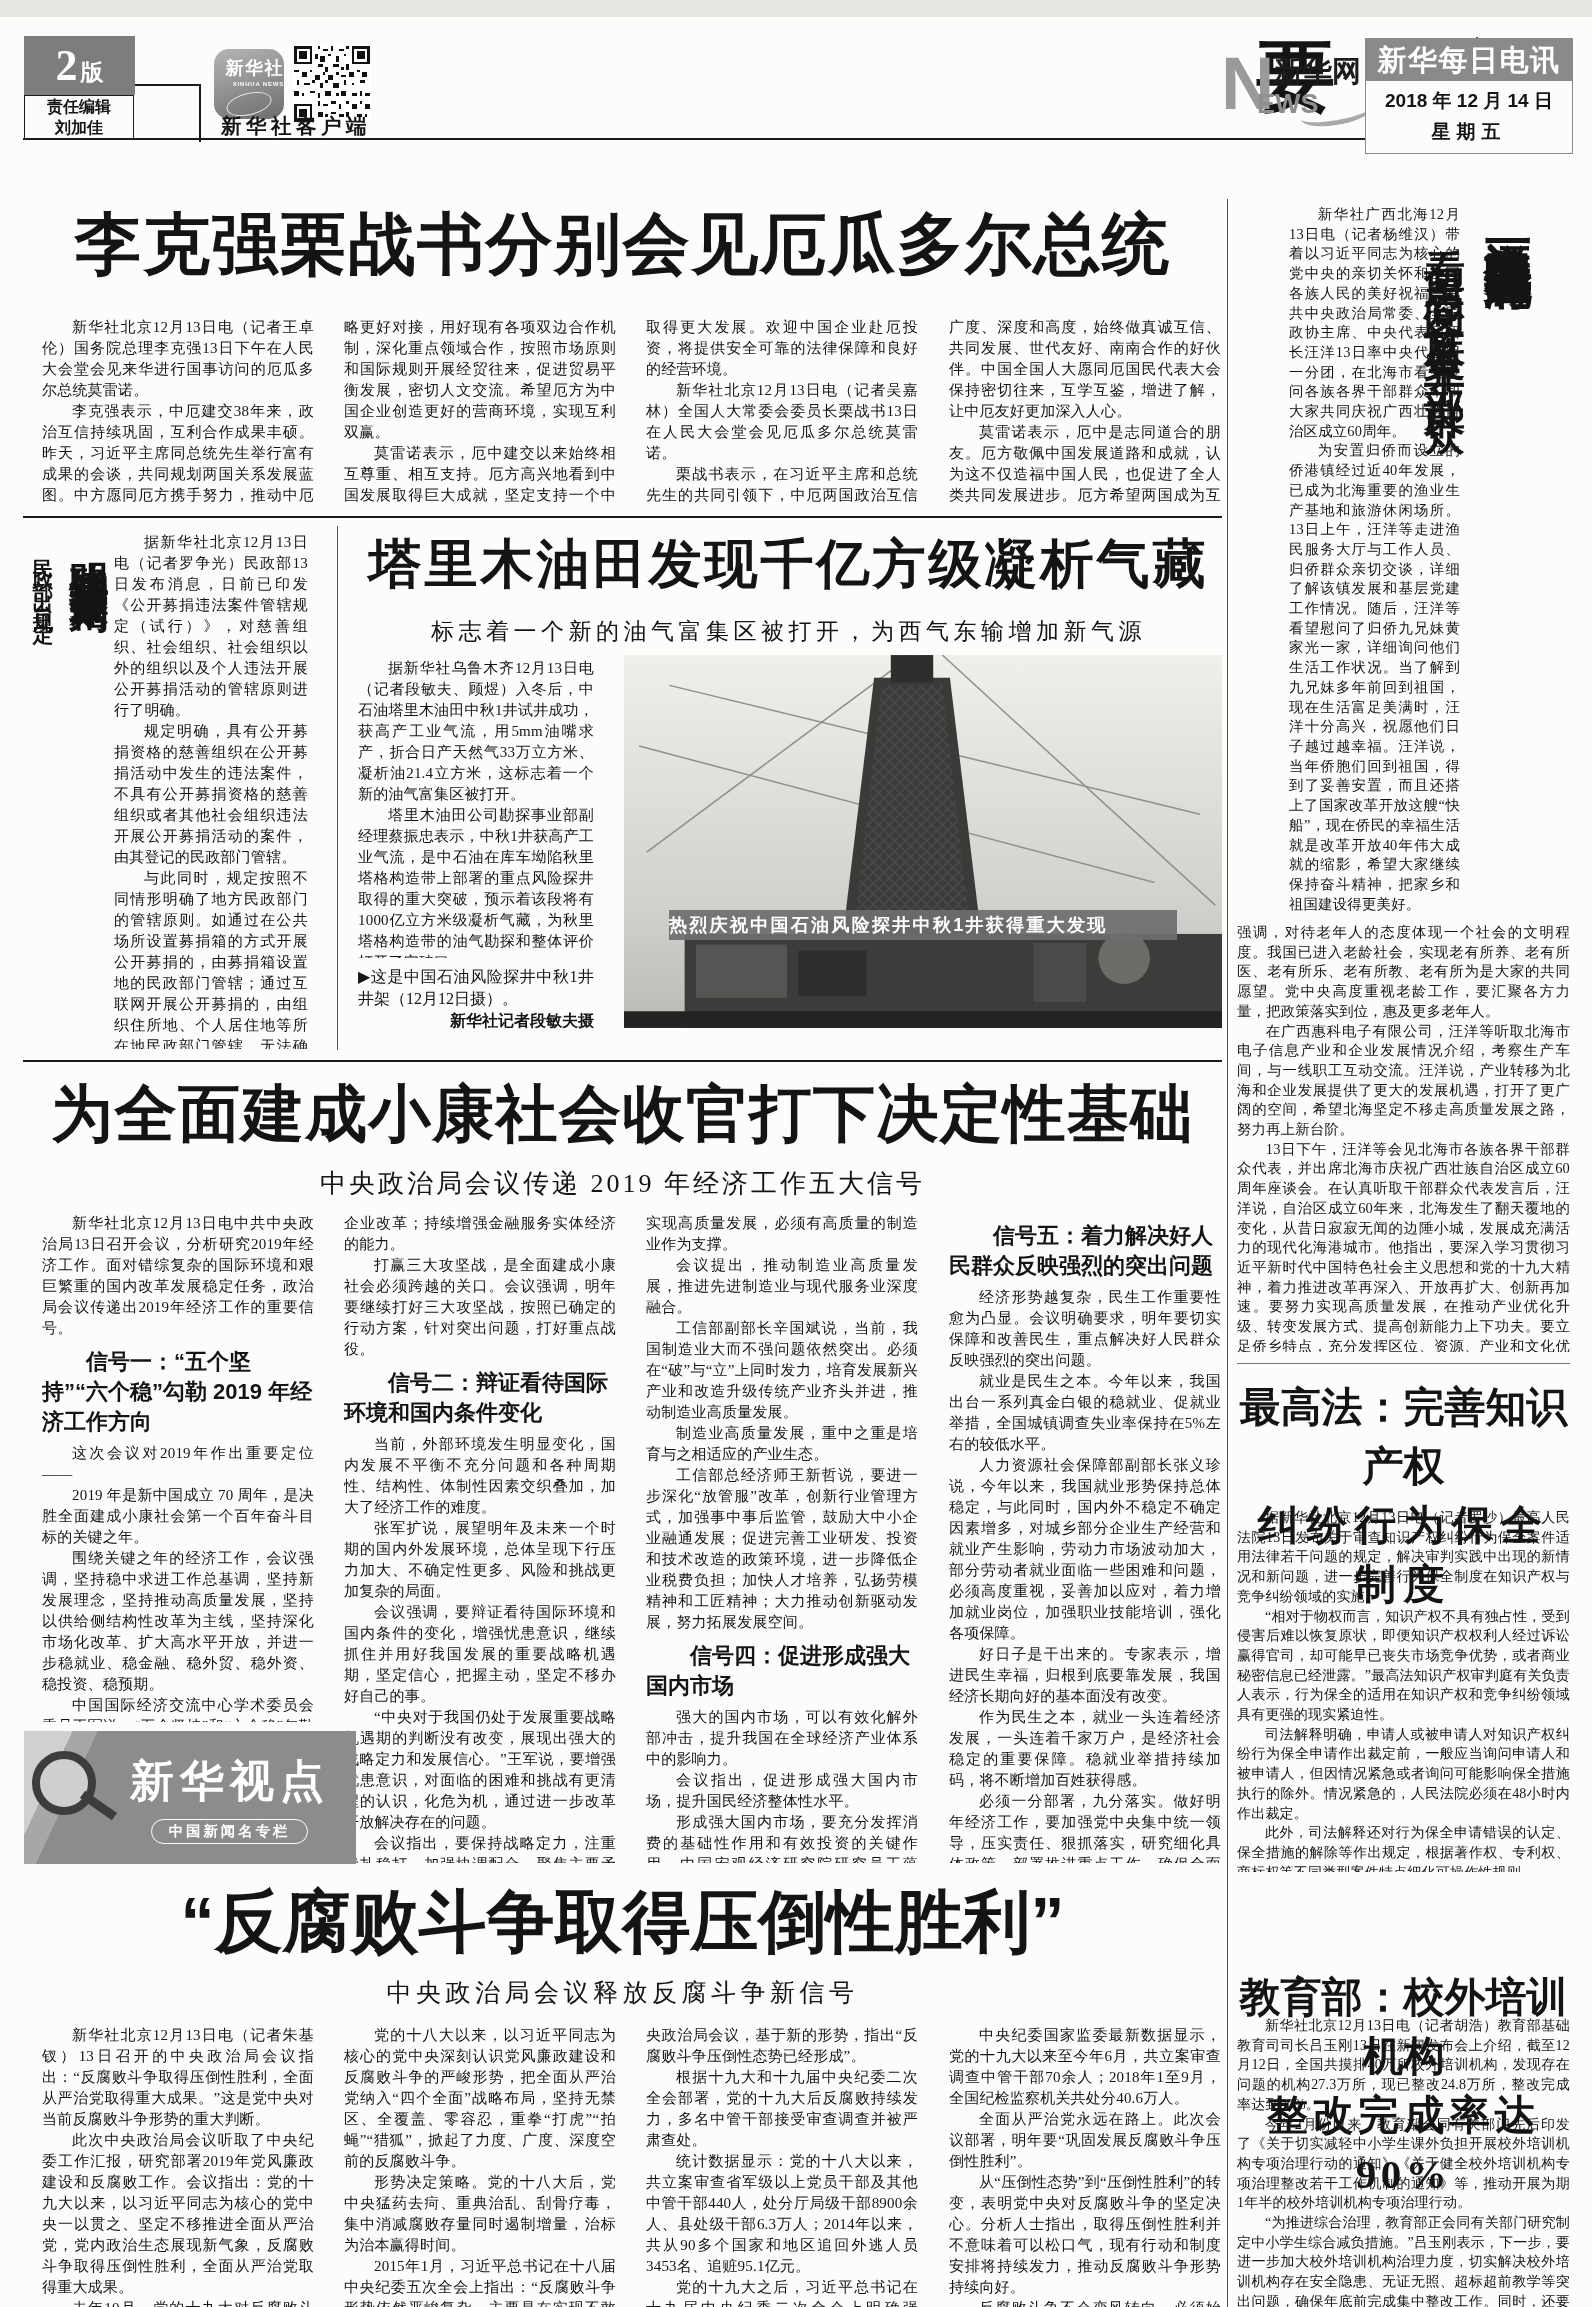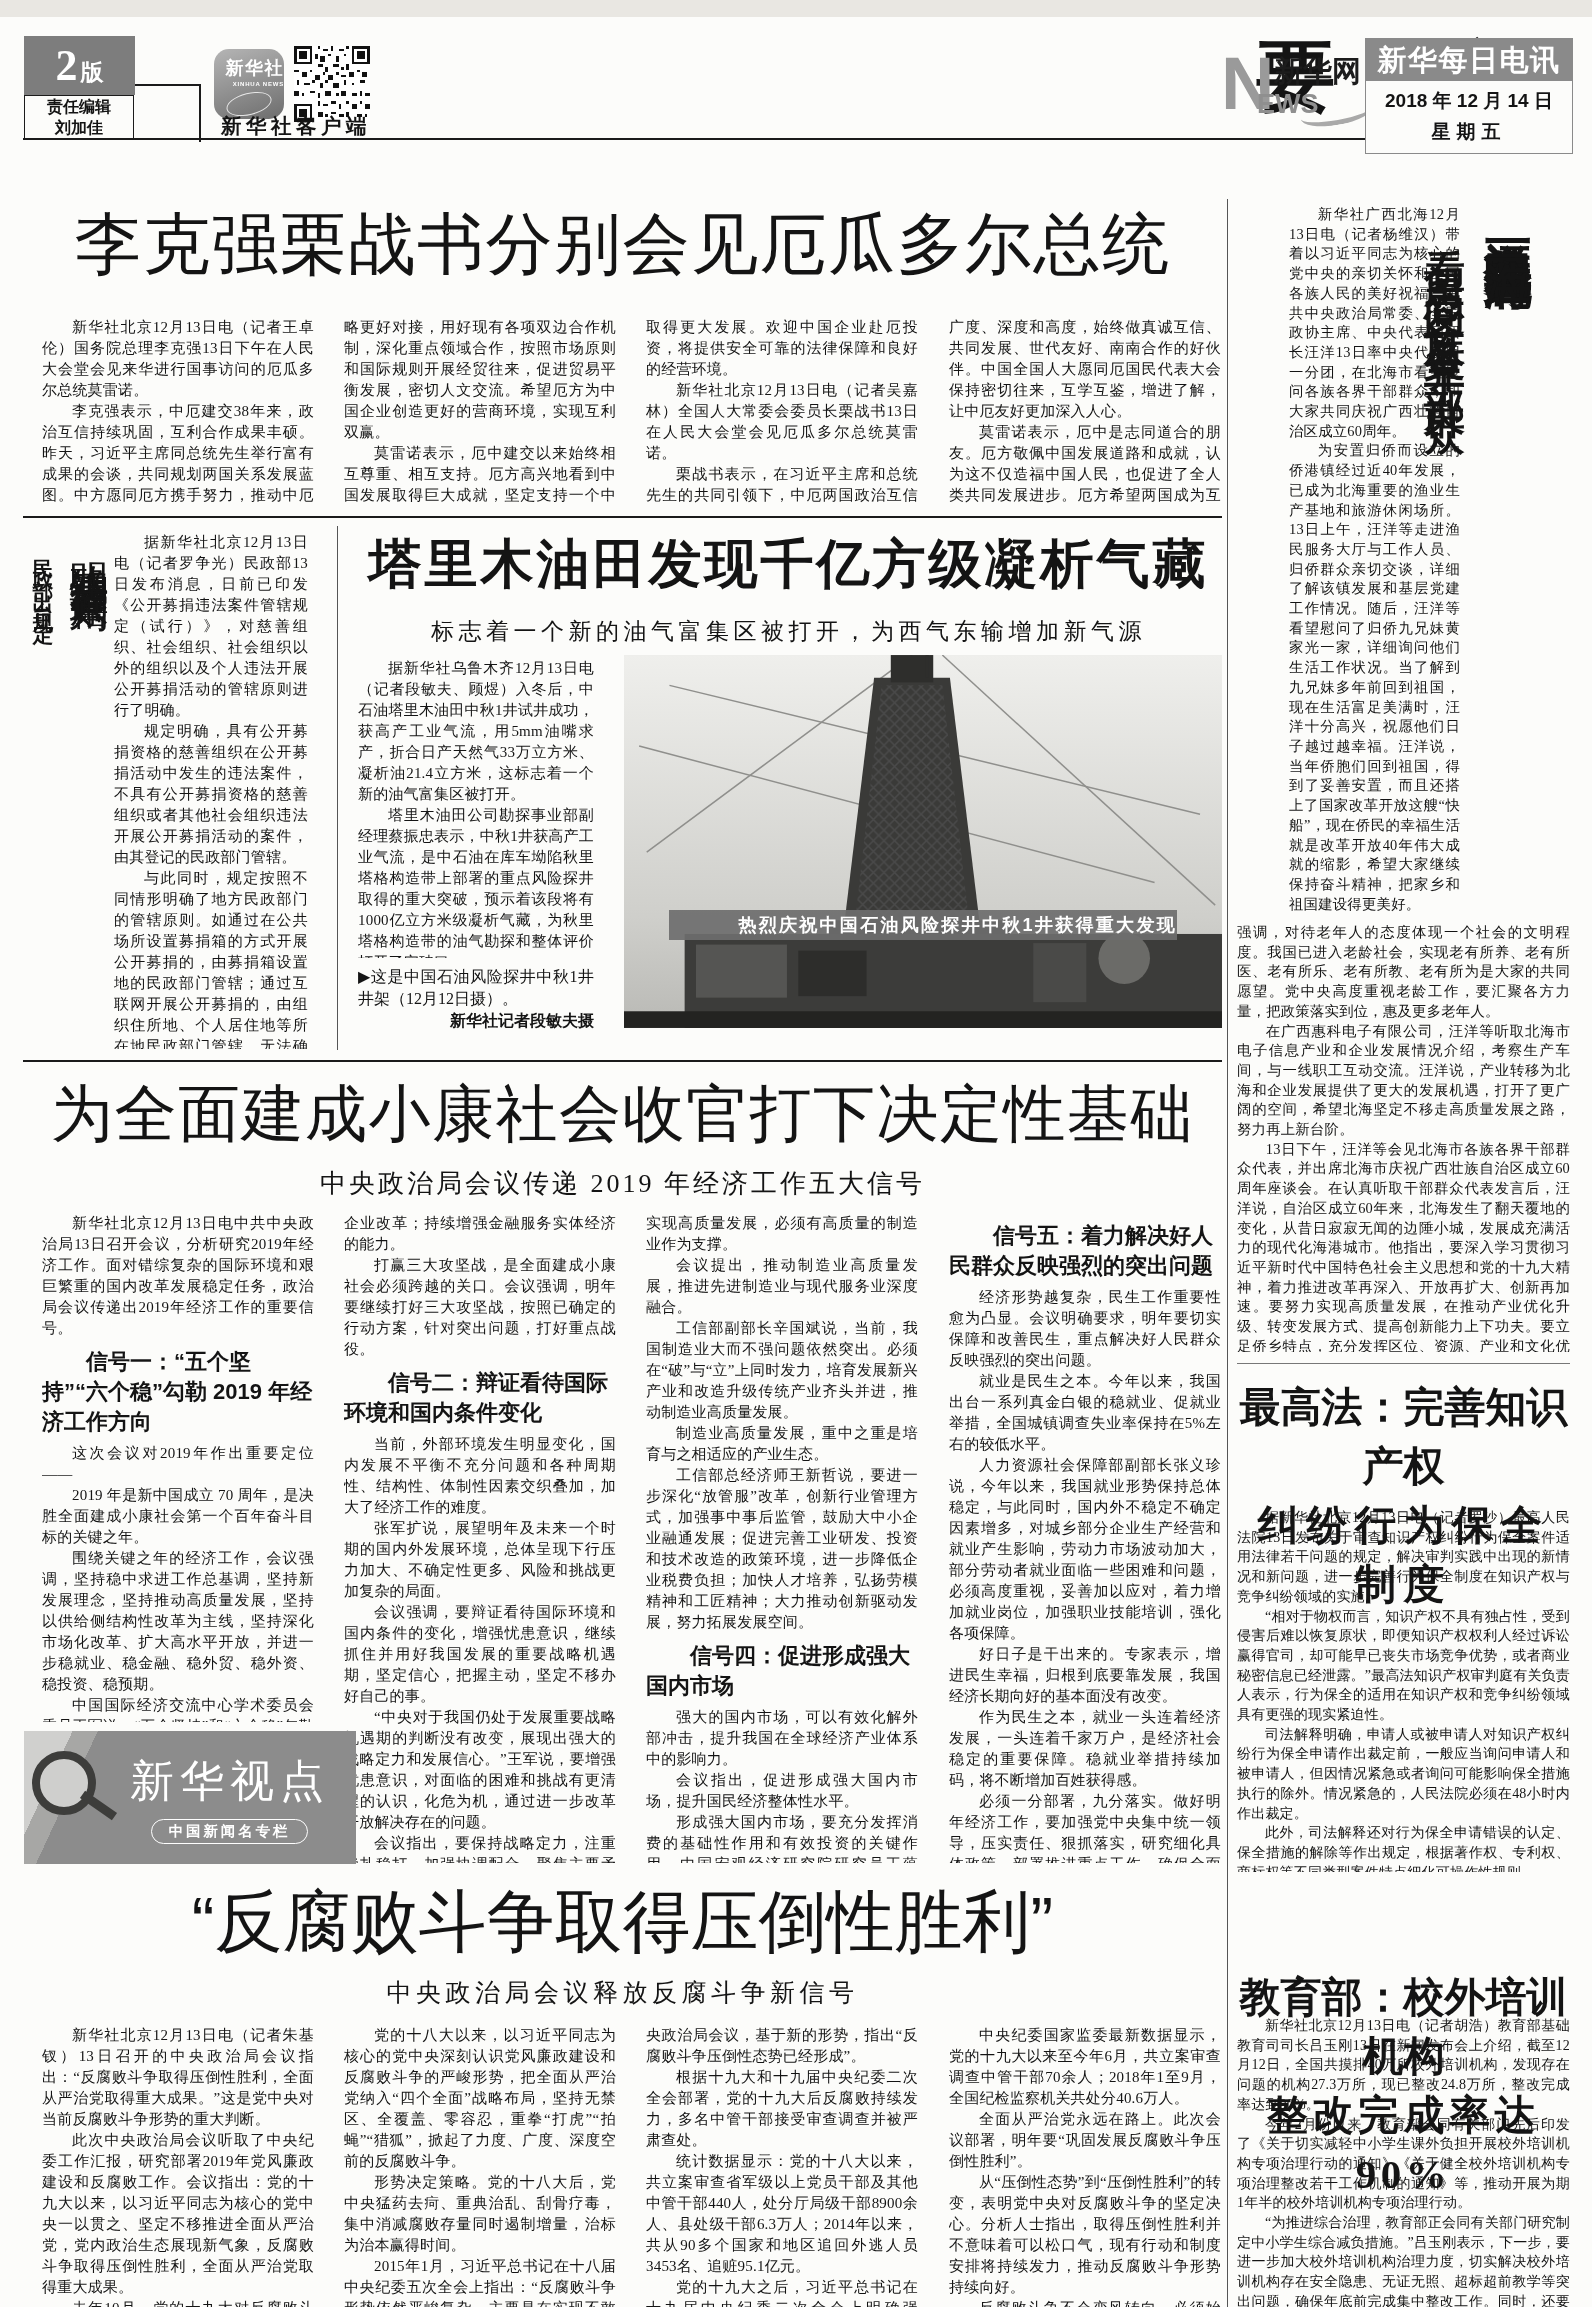--- a/index.html
+++ b/index.html
@@ -1,20 +1,20 @@
 <!DOCTYPE html>
 <html style="font-size:12px"><head>
 <meta charset="utf-8">
 <style>
   html,body{margin:0;padding:0;background:#e9e7e2}
   .page{position:relative;width:1593px;height:2307px;margin:17px auto;background:#fcfcfa;
         font-family:"Liberation Serif","DejaVu Serif",serif;color:#141414;overflow:hidden}
   .abs{position:absolute}
   .rule{background:#1b1b1b}
-  .hl-sans{font-family:"Liberation Sans","DejaVu Sans",sans-serif;font-weight:400}
+  .hl-sans{font-family:"Liberation Sans","DejaVu Sans",sans-serif;font-weight:700}
   .center{text-align:center}
   .colbody{font-size:15px;line-height:21px;text-align:justify;overflow:hidden}
   .colbody p{margin:0;text-indent:2em;letter-spacing:0.2px}
   .colbody p.cont{text-indent:0}
   .smallbody{font-size:14px;line-height:19.7px}
   .sig-head{font-family:"Liberation Sans","DejaVu Sans",sans-serif;font-weight:900;
             font-size:22px;line-height:30px;margin:7.6px 0 6px;text-indent:2em;text-align:left}
   .v{writing-mode:vertical-rl}
   .masthead-bar{background:#8a8a8a;color:#fff}
   .pagebadge{background:#7d7d7d;color:#fff}
@@ -201,21 +201,21 @@
       <rect x="352" y="0" width="56" height="36" fill="#2e2e2c"></rect>
       <rect x="270" y="350" width="240" height="40" fill="#2a2a28"></rect>
       <rect x="80" y="368" width="710" height="124" fill="#3c3c3a"></rect>
       <rect x="95" y="382" width="120" height="70" fill="#555553"></rect>
       <rect x="230" y="390" width="90" height="60" fill="#2d2d2b"></rect>
       <circle cx="660" cy="400" r="34" fill="#6b6b68"></circle>
       <rect x="540" y="380" width="70" height="78" fill="#4a4a48"></rect>
       <rect x="0" y="470" width="789" height="22" fill="#232321"></rect>
       <line x1="400" y1="30" x2="400" y2="0" stroke="#2e2e2c" stroke-width="4"></line>
     </svg>
-    <div style="position:absolute;left:45px;top:255px;width:508px;height:30px;background:rgba(110,110,110,.92);color:#fff;text-align:right;font:700 18px/30px 'Liberation Sans',sans-serif;letter-spacing:2.3px">热烈庆祝中国石油风险探井中秋1井获得重大发现</div>
+    <div style="position:absolute;left:45px;top:255px;width:508px;height:30px;background:rgba(110,110,110,.92);color:#fff;text-align:left;font:700 18px/30px 'Liberation Sans',sans-serif;letter-spacing:2.3px">热烈庆祝中国石油风险探井中秋1井获得重大发现</div>
   </div>
 
   <div class="abs rule" style="left:23px;top:1043px;width:1199px;height:1.5px"></div>
 
   <div class="abs hl-sans center" style="left:23px;top:1052px;width:1199px;font-size:62px;line-height:89px;letter-spacing:1.5px">为全面建成小康社会收官打下决定性基础</div>
   <div class="abs center" style="left:23px;top:1149px;width:1199px;font:400 26px/36px 'Liberation Serif',serif;letter-spacing:3px">中央政治局会议传递 2019 年经济工作五大信号</div>
 
   <div class="abs colbody" style="left:42px;top:1196px;width:272px;height:509px">
     <div>
         <p>新华社北京12月13日电中共中央政治局13日召开会议，分析研究2019年经济工作。面对错综复杂的国际环境和艰巨繁重的国内改革发展稳定任务，政治局会议传递出2019年经济工作的重要信号。</p>

